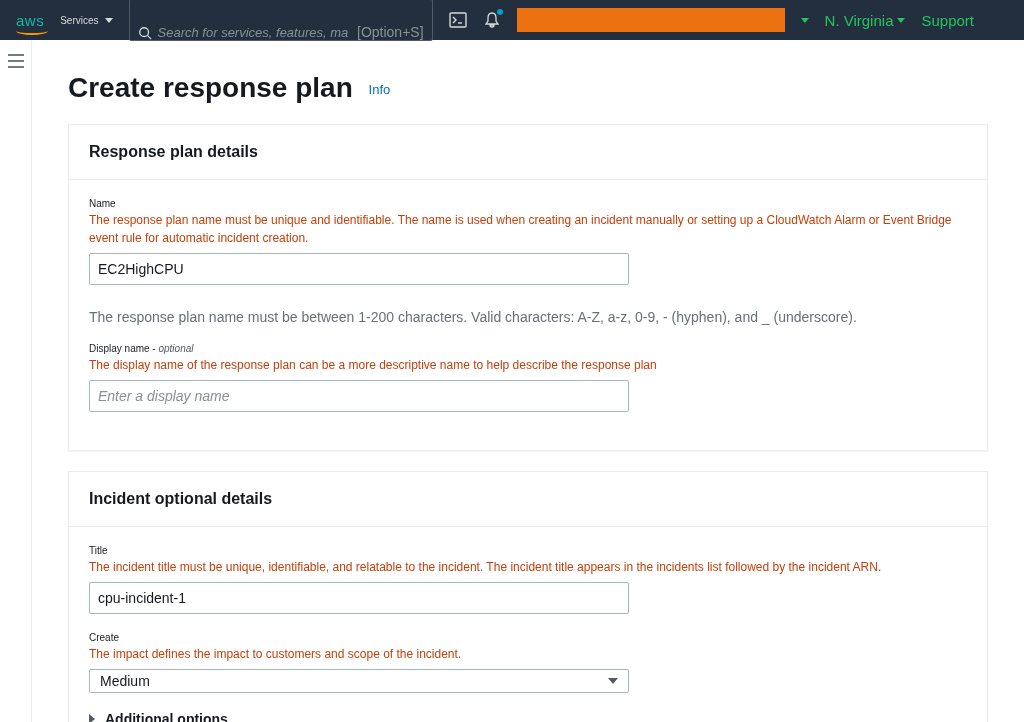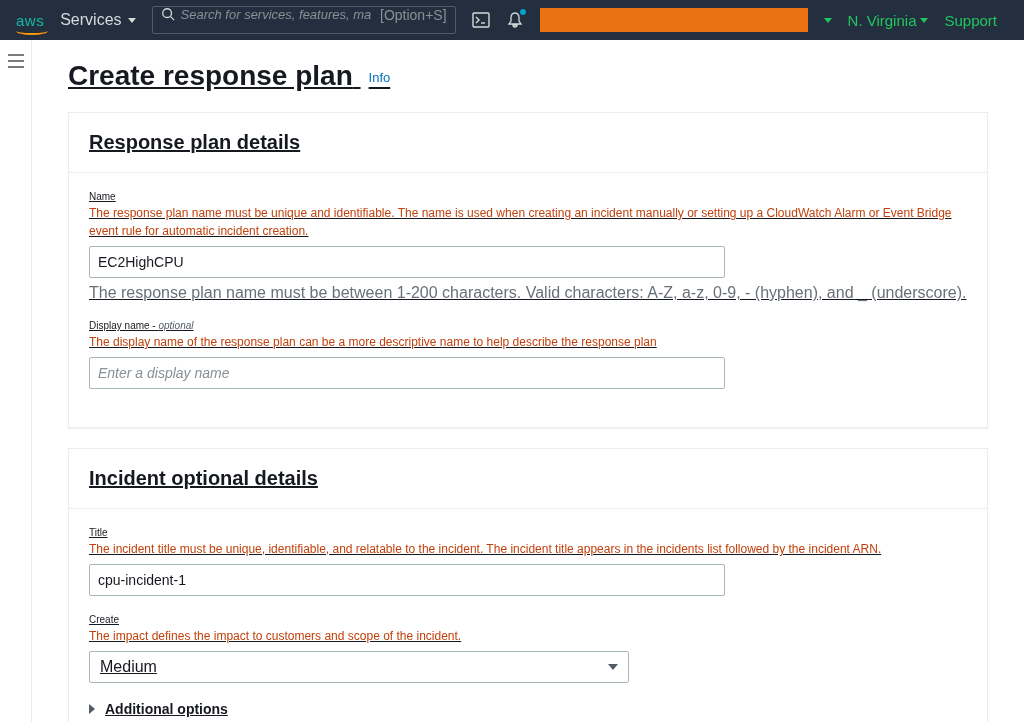--- a/index.html
+++ b/index.html
@@ -32,40 +32,40 @@
   position: absolute;
   bottom: -6px;
   left: 0;
   width: 32px;
   height: 8px;
   border-bottom: 2px solid #ff9900;
   border-radius: 0 0 50% 50%;
 }
 .services-menu {
   color: #d5dbdb;
-  font-size: 16px;
+  font-size: 10px;
   display: flex;
   align-items: center;
   gap: 6px;
   cursor: pointer;
 }
 .caret-down {
   width: 0; height: 0;
   border-left: 4px solid transparent;
   border-right: 4px solid transparent;
   border-top: 5px solid currentColor;
 }
 .search-box {
   background: transparent;
   border: 1px solid #545b64;
   border-radius: 2px;
-  height: 28px;
+  height: 42px;
   width: 304px;
   display: flex;
-  align-items: flex-start;
+  align-items: flex-end;
   padding: 0 8px;
   color: #95a5a6;
 }
 .search-box input {
   background: transparent;
   border: none;
   color: #d5dbdb;
   font-size: 13px;
   font-style: italic;
   outline: none;
@@ -116,23 +116,22 @@
   padding-top: 14px;
   display: flex;
   justify-content: center;
 }
 .hamburger {
   cursor: pointer;
   color: #545b64;
 }
 .content {
   flex: 1;
-  padding: 20px 36px 0 36px;
+  padding: 32px 36px 0 36px;
   overflow-y: auto;
-  text-decoration: underline;
 }
 .page-title {
   font-size: 28px;
   font-weight: 700;
   color: #16191f;
 }
 .info-link {
   color: #0073bb;
   font-size: 13px;
   margin-left: 8px;
@@ -143,66 +142,66 @@
   border: 1px solid #eaeded;
   box-shadow: 0 1px 1px rgba(0,0,0,0.05);
   margin-top: 20px;
   background: #fff;
 }
 .panel-header {
   padding: 18px 20px;
   border-bottom: 1px solid #eaeded;
 }
 .panel-header h2 {
-  font-size: 20px;
+  font-size: 16px;
   font-weight: 700;
 }
 .panel-body {
   padding: 18px 20px 22px 20px;
 }
 .form-group { margin-bottom: 18px; }
 .form-label {
   font-size: 10px;
   color: #16191f;
   display: block;
   margin-bottom: 2px;
 }
 .optional { font-style: italic; color: #545b64; }
 .form-desc {
   font-size: 12px;
   color: #c2410c;
   margin-bottom: 6px;
   line-height: 1.5;
 }
 .form-hint {
-  font-size: 16px;
+  font-size: 14px;
   color: #687078;
-  margin-top: 6px;
+  margin-top: 24px;
 }
 .text-input {
-  width: 636px;
+  width: 540px;
   max-width: 100%;
   height: 32px;
   padding: 4px 8px;
   border: 1px solid #aab7b8;
   border-radius: 2px;
   font-size: 14px;
   color: #16191f;
 }
 .text-input::placeholder { color: #879196; font-style: italic; }
 .select {
   width: 540px;
-  height: 32px;
+  height: 24px;
   border: 1px solid #aab7b8;
   border-radius: 2px;
   display: flex;
   align-items: center;
   justify-content: space-between;
   padding: 0 10px;
-  font-size: 16px;
+  font-size: 14px;
   cursor: pointer;
 }
 .select .sel-caret {
   color: #545b64;
 }
 .expand-row {
   display: flex;
   align-items: center;
   gap: 10px;
   cursor: pointer;

